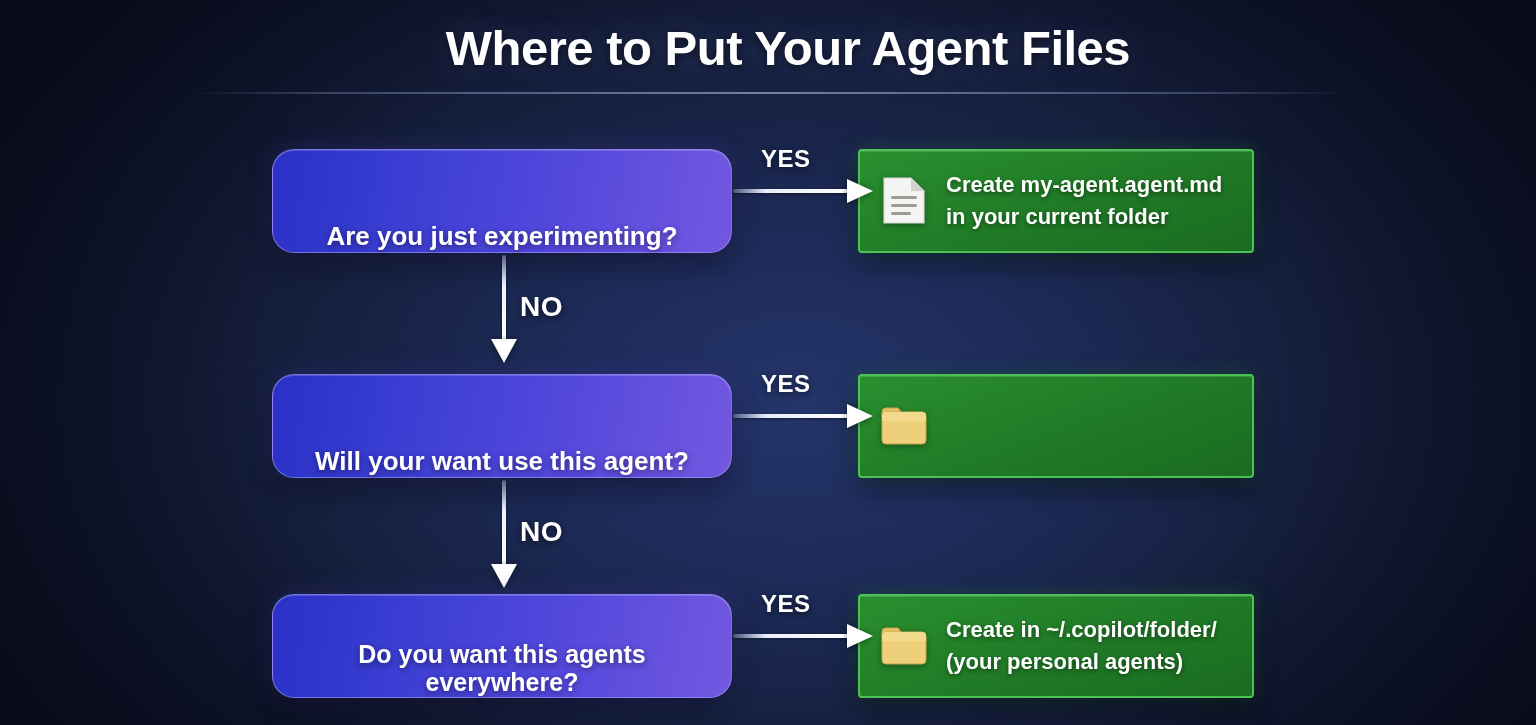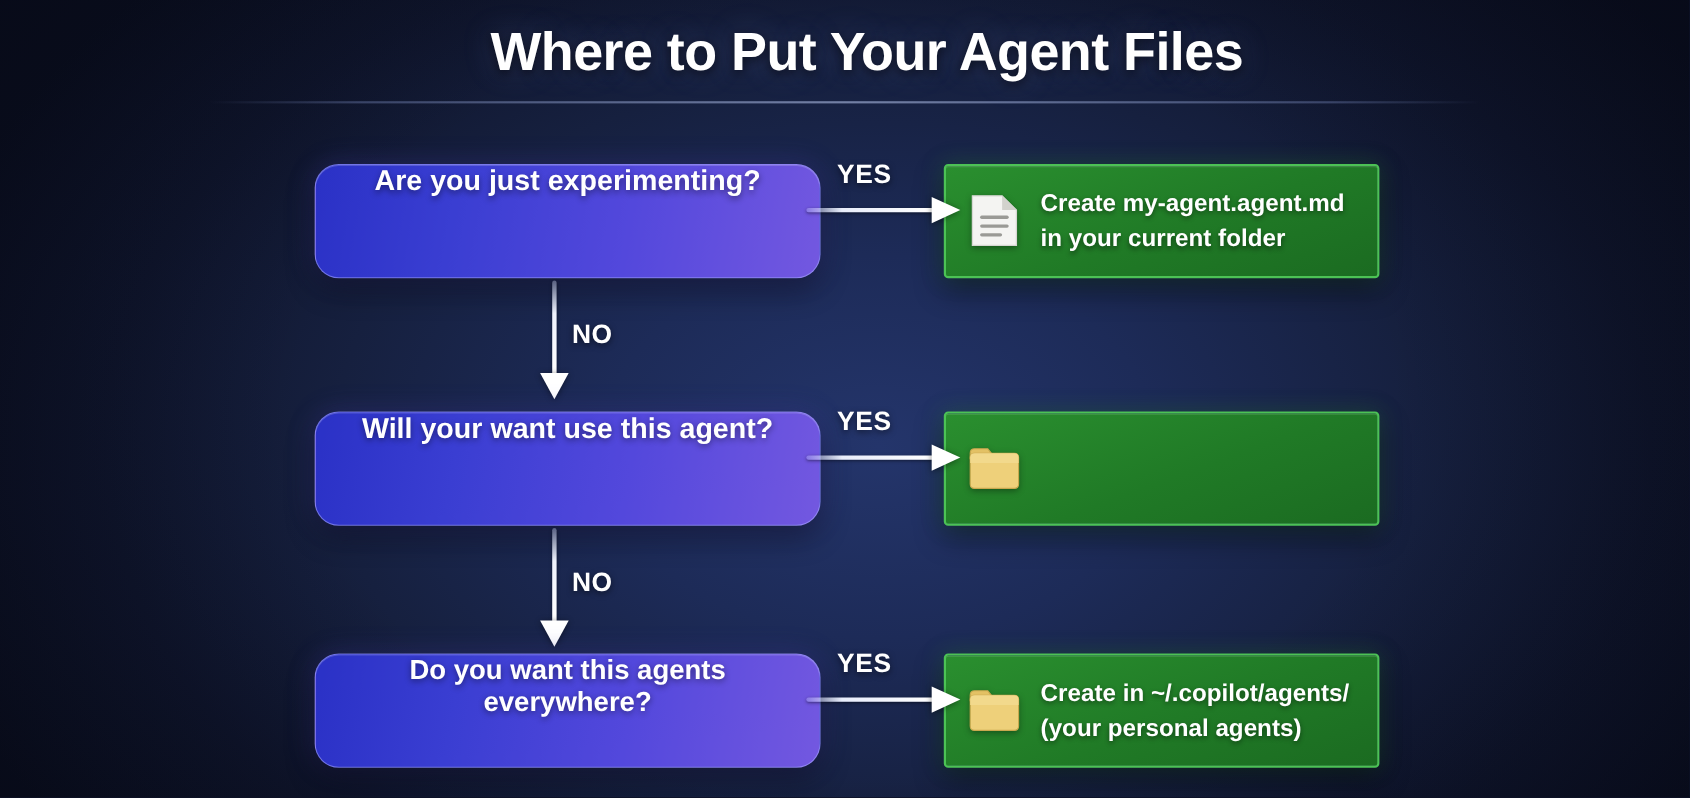--- a/index.html
+++ b/index.html
@@ -80,24 +80,23 @@
     width: 460px;
     height: 104px;
     border-radius: 22px;
     background: linear-gradient(100deg, #2a31c6 0%, #3a3ed2 28%, #5348dc 62%, #7358e0 100%);
     border: 1.5px solid rgba(170,170,255,0.55);
     box-shadow:
       0 10px 26px rgba(0,0,0,0.45),
       inset 0 1px 0 rgba(255,255,255,0.18),
       0 0 24px rgba(90,80,220,0.30);
     display: flex;
-    align-items: flex-start;
+    align-items: flex-end;
     justify-content: center;
     padding: 0 18px;
-    margin-left: 14px;
   }
   .decision-label {
     color: #ffffff;
     font-size: 26px;
     font-weight: bold;
     text-align: center;
     line-height: 1.15;
     text-shadow: 0 2px 6px rgba(0,0,0,0.45);
   }
   .decision.wide .decision-label { font-size: 25px; }
@@ -194,21 +193,21 @@
     width: 0; height: 0;
     border-left: 13px solid transparent;
     border-right: 13px solid transparent;
     border-top: 24px solid #ffffff;
     filter: drop-shadow(0 1px 3px rgba(0,0,0,0.45));
   }
   .arrow-v .no-label {
     position: absolute;
     left: 18px;
     top: 36px;
-    font-size: 24px;
+    font-size: 28px;
     font-weight: bold;
     color: #ffffff;
     letter-spacing: 0.5px;
     text-shadow: 0 2px 6px rgba(0,0,0,0.55);
   }
 </style>
 </head>
 <body>
 
 <div id="canvas">
@@ -291,18 +290,18 @@
     </div>
 
     <div class="outcome">
       <span class="icon-wrap">
         <svg width="50" height="44" viewBox="0 0 50 44">
           <path d="M3 8 Q3 4 7 4 H19 L23 9 H21 V13 H3 Z" fill="#e3c164" stroke="#c9a84f" stroke-width="1"></path>
           <path d="M3 12 Q3 8 7 8 H43 Q47 8 47 12 V36 Q47 40 43 40 H7 Q3 40 3 36 Z" fill="#eed07a" stroke="#c9a84f" stroke-width="1"></path>
           <path d="M3 12 Q3 8 7 8 H43 Q47 8 47 12 V17 H3 Z" fill="#f2d98c"></path>
         </svg>
       </span>
-      <span class="outcome-text">Create in ~/.copilot/agents/
+      <span class="outcome-text">Create in ~/.copilot/folder/
 (your personal agents)</span>
     </div>
   </div>
 
 </div>
 
 </body></html>

